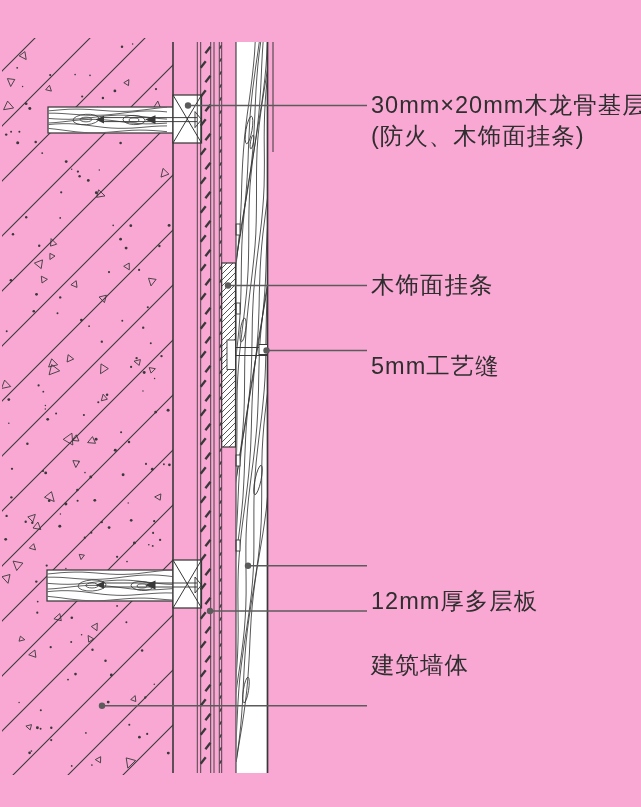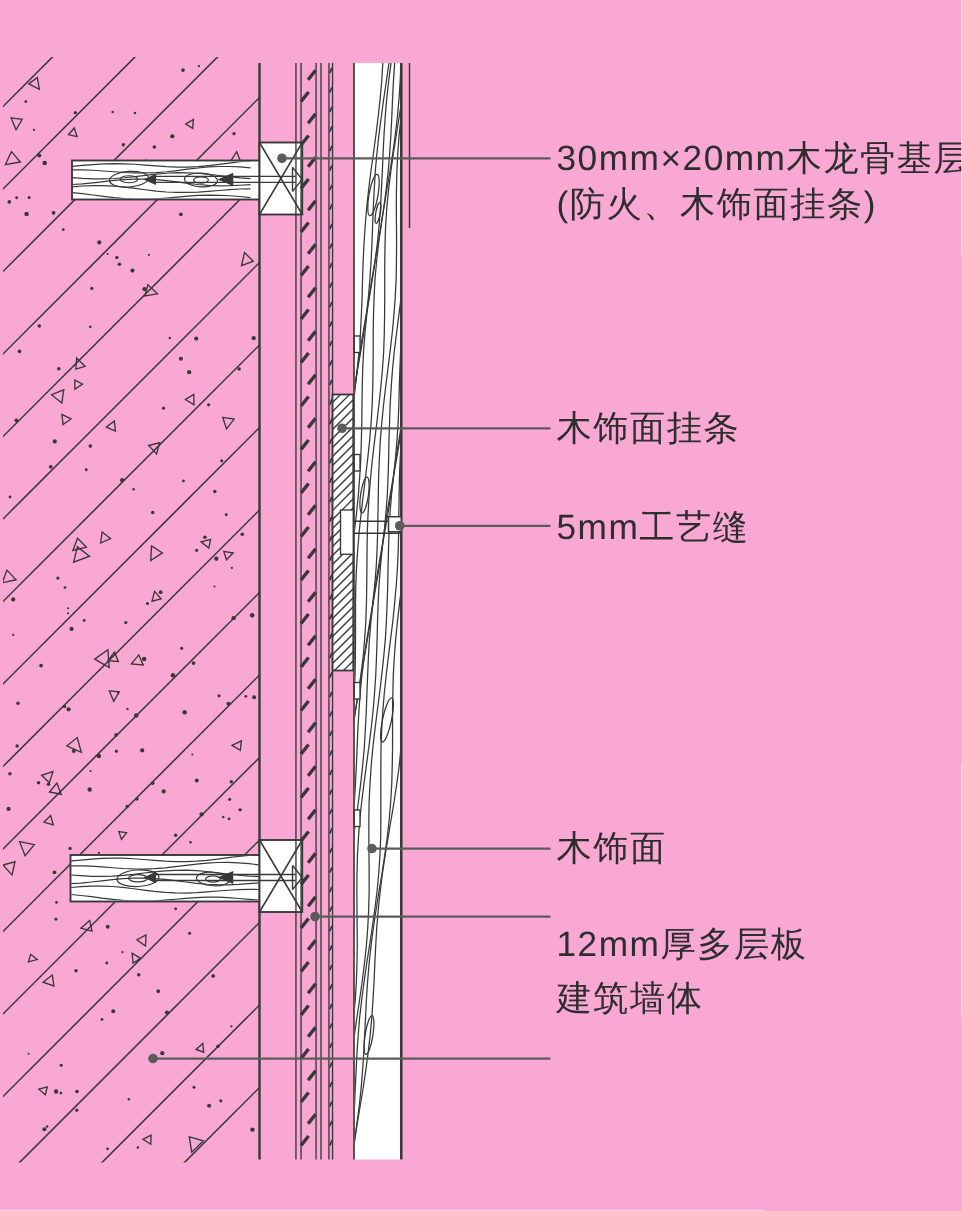--- a/index.html
+++ b/index.html
@@ -536,29 +536,26 @@
 
   <div class="label" style="top:90px">
     <div>30mm×20mm木龙骨基层</div>
     <div>(防火、木饰面挂条)</div>
   </div>
 
   <div class="label" style="top:270px">
     <div>木饰面挂条</div>
   </div>
 
-  <div class="label" style="top:336px">
+  <div class="label" style="top:351px">
     <div>5mm工艺缝</div>
   </div>
 
-  <div class="label" style="top:550px">
-    <div>木饰面</div>
-  </div>
-
-  <div class="label" style="top:614px">
+
+  <div class="label" style="top:586px">
     <div>12mm厚多层板</div>
   </div>
 
   <div class="label" style="top:650px">
     <div>建筑墙体</div>
   </div>
 
 </div>
 
 </body></html>

